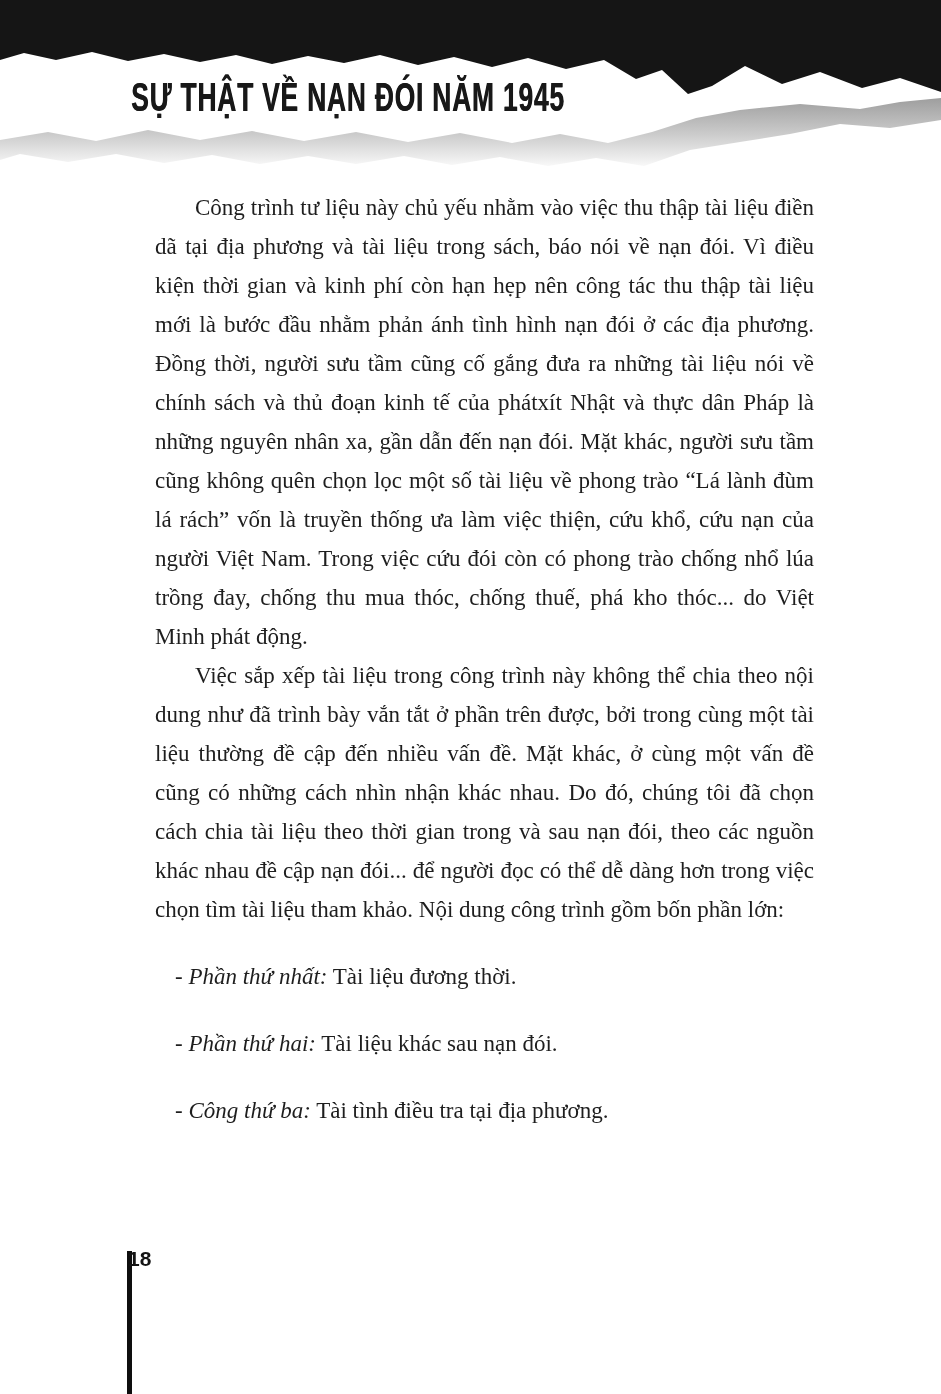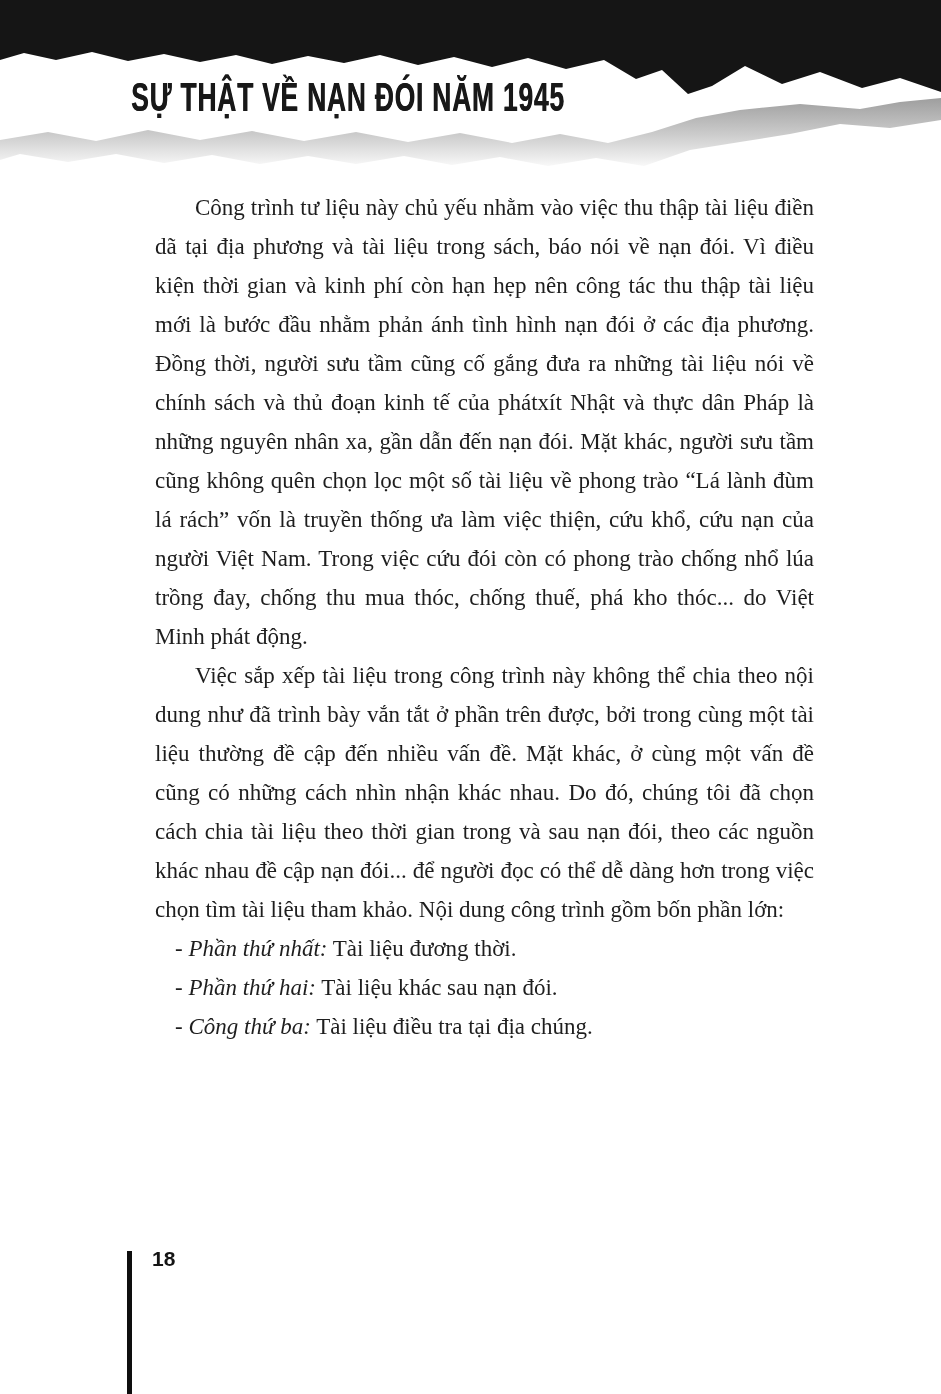--- a/index.html
+++ b/index.html
@@ -29,33 +29,33 @@
     position:absolute;
     left:135px;
     top:188px;
     width:679px;
     color:#1e1e1e;
     font-size:23px;
     line-height:39px;
     text-align:justify;
   }
   p.para { text-indent:40px;margin-left:20px; }
-  p.list-item { text-indent:40px; }
+  p.list-item { text-indent:40px;margin-top:28px; }
   p.list-item em { font-style:italic; }
   .page-rule {
     position:absolute;
     left:127px;
     top:1251px;
     width:5px;
     height:143px;
     background:#0e0e0e;
   }
   .page-number {
     position:absolute;
-    left:152px;
+    left:128px;
     top:1247px;
     font-family:"Liberation Sans", sans-serif;
     font-weight:700;
     font-size:21px;
     color:#141414;
   }
 </style>
 </head>
 <body>
 
@@ -74,18 +74,18 @@
 <h1 class="book-title">SỰ THẬT VỀ NẠN ĐÓI NĂM 1945</h1>
 
 <main class="page-body">
   <p class="para">Công trình tư liệu này chủ yếu nhằm vào việc thu thập tài liệu điền dã tại địa phương và tài liệu trong sách, báo nói về nạn đói. Vì điều kiện thời gian và kinh phí còn hạn hẹp nên công tác thu thập tài liệu mới là bước đầu nhằm phản ánh tình hình nạn đói ở các địa phương. Đồng thời, người sưu tầm cũng cố gắng đưa ra những tài liệu nói về chính sách và thủ đoạn kinh tế của phátxít Nhật và thực dân Pháp là những nguyên nhân xa, gần dẫn đến nạn đói. Mặt khác, người sưu tầm cũng không quên chọn lọc một số tài liệu về phong trào “Lá lành đùm lá rách” vốn là truyền thống ưa làm việc thiện, cứu khổ, cứu nạn của người Việt Nam. Trong việc cứu đói còn có phong trào chống nhổ lúa trồng đay, chống thu mua thóc, chống thuế, phá kho thóc... do Việt Minh phát động.</p>
   <p class="para">Việc sắp xếp tài liệu trong công trình này không thể chia theo nội dung như đã trình bày vắn tắt ở phần trên được, bởi trong cùng một tài liệu thường đề cập đến nhiều vấn đề. Mặt khác, ở cùng một vấn đề cũng có những cách nhìn nhận khác nhau. Do đó, chúng tôi đã chọn cách chia tài liệu theo thời gian trong và sau nạn đói, theo các nguồn khác nhau đề cập nạn đói... để người đọc có thể dễ dàng hơn trong việc chọn tìm tài liệu tham khảo. Nội dung công trình gồm bốn phần lớn:</p>
 
   <p class="list-item"><span>- </span><em>Phần thứ nhất:</em><span> Tài liệu đương thời.</span></p>
 
   <p class="list-item"><span>- </span><em>Phần thứ hai:</em><span> Tài liệu khác sau nạn đói.</span></p>
 
-  <p class="list-item"><span>- </span><em>Công thứ ba:</em><span> Tài liệu điều tra tại địa chúng.</span></p>
+  <p class="list-item"><span>- </span><em>Công thứ ba:</em><span> Tài tình điều tra tại địa phương.</span></p>
 
 </main>
 
 <div class="page-rule"></div>
 <div class="page-number">18</div>
 
 </body></html>

